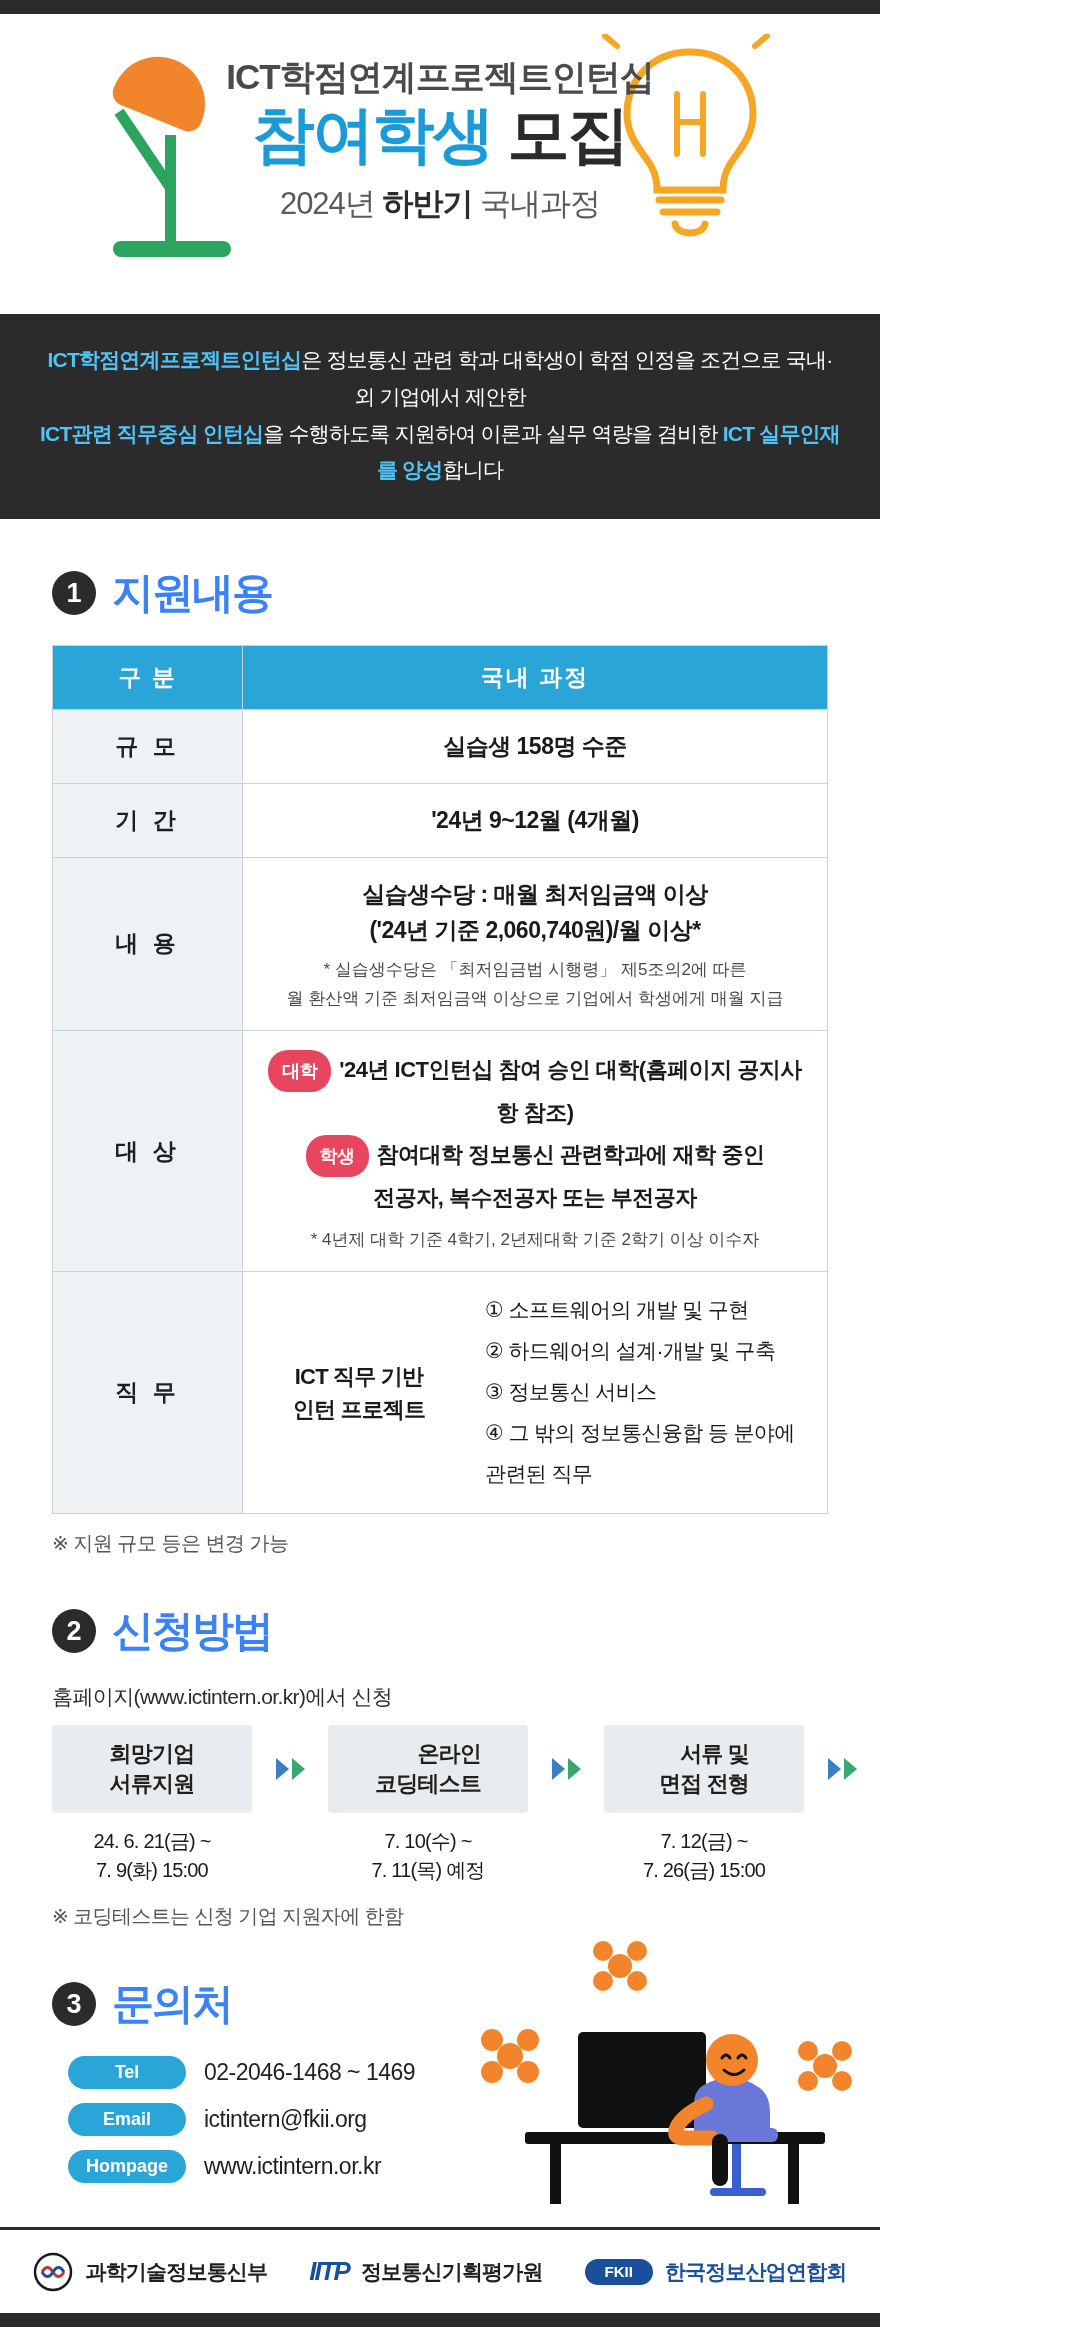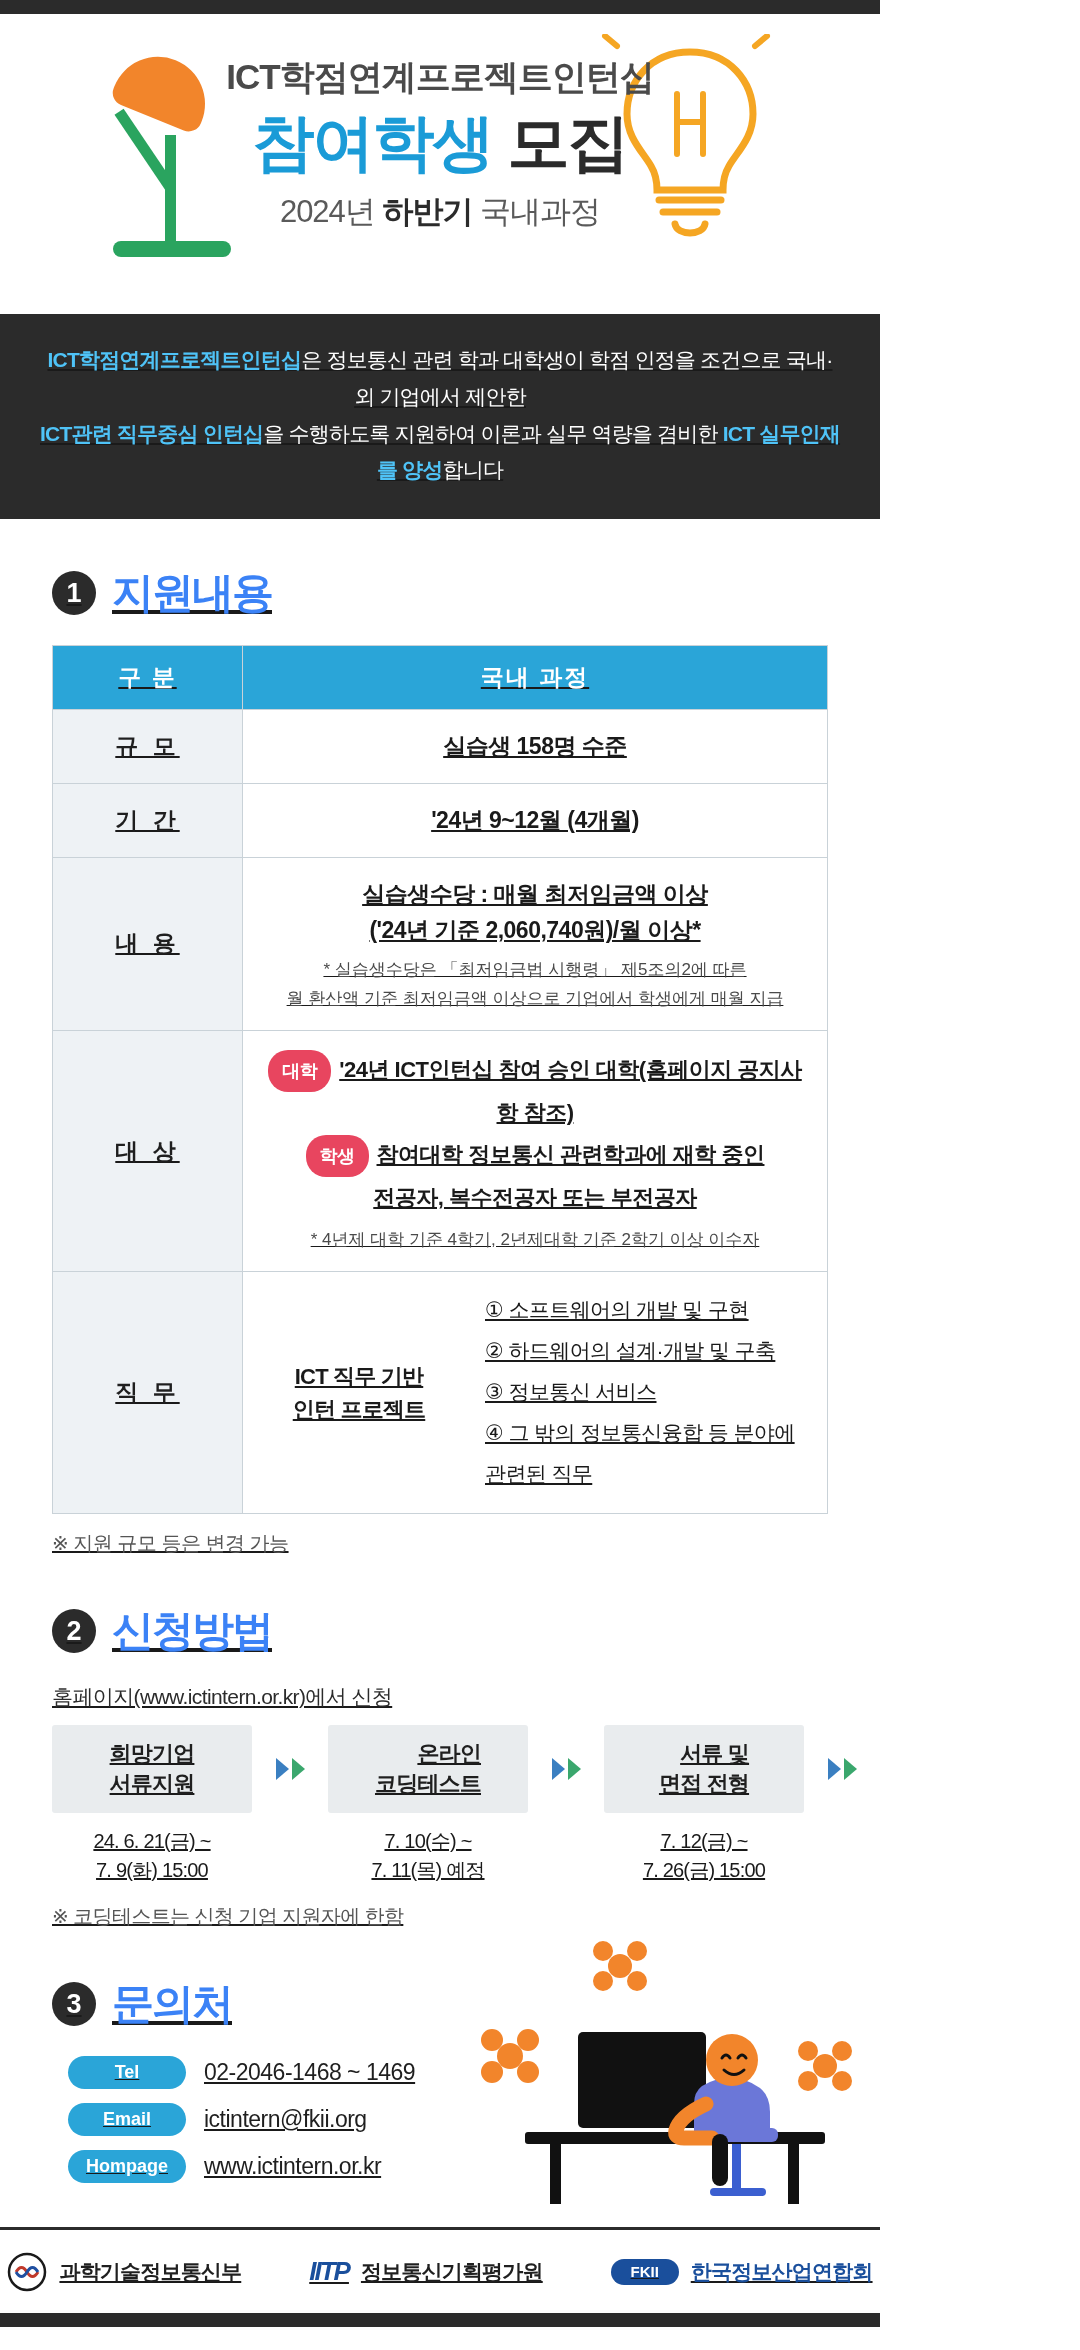--- a/index.html
+++ b/index.html
@@ -8,21 +8,20 @@
     background: #ffffff;
     font-family: "Liberation Sans", "DejaVu Sans", sans-serif;
     color: #1a1a1a;
   }
   .page {
     width: 880px;
     min-height: 2350px;
     position: relative;
     background: #ffffff;
     overflow: hidden;
-    text-decoration: underline;
   }
 
   
   .top-bar { width: 100%; height: 14px; background: #2b2b2b; }
 
   .hero {
     position: relative;
     width: 100%;
     height: 300px;
     background: #ffffff;
@@ -40,21 +39,20 @@
     left: 0; right: 0; top: 40px;
     text-align: center;
   }
   .hero-line1 {
     font-size: 35px;
     font-weight: bold;
     color: #4a4a4a;
     letter-spacing: -1px;
   }
   .hero-line2 {
-    margin-top: 8px;
     font-size: 62px;
     font-weight: bold;
     letter-spacing: -2px;
     line-height: 1.1;
   }
   .hero-line2 .blue { color: #1a9bd7; }
   .hero-line2 .dark { color: #2b2b2b; }
   .hero-line3 {
     margin-top: 14px;
     font-size: 31px;
@@ -256,21 +254,21 @@
   }
 
   
   .footer {
     margin-top: 44px;
     border-top: 3px solid #2b2b2b;
     height: 86px;
     display: flex;
     align-items: center;
     justify-content: center;
-    gap: 68px;
+    gap: 42px;
     background: #fff;
   }
   .logo-item { display: flex; align-items: center; gap: 12px; }
   .logo-text { font-size: 21px; font-weight: bold; color: #1f1f1f; letter-spacing: -0.8px; }
   .logo-text.blue { color: #1a4f9c; }
   .gov-mark { width: 40px; height: 40px; position: relative; }
   .iitp-mark { font-size: 26px; font-weight: bold; color: #1a4f9c; letter-spacing: -2px; font-style: italic; }
   .fkii-mark {
     width: 68px; height: 26px; border-radius: 13px;
     background: #1a4f9c; color: #fff;

